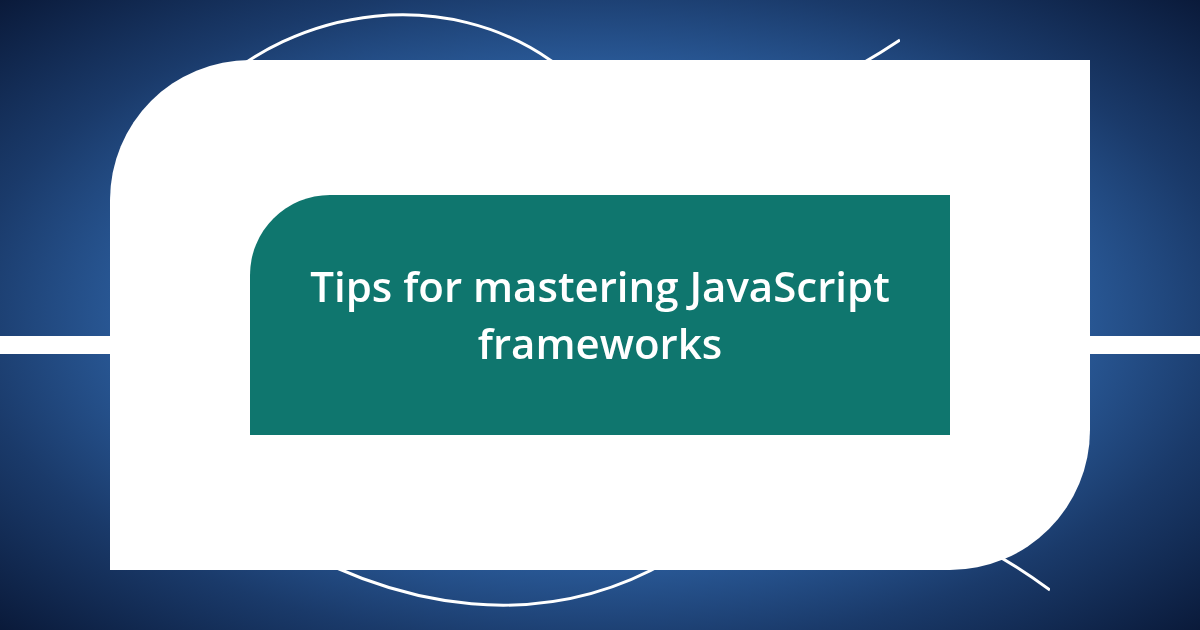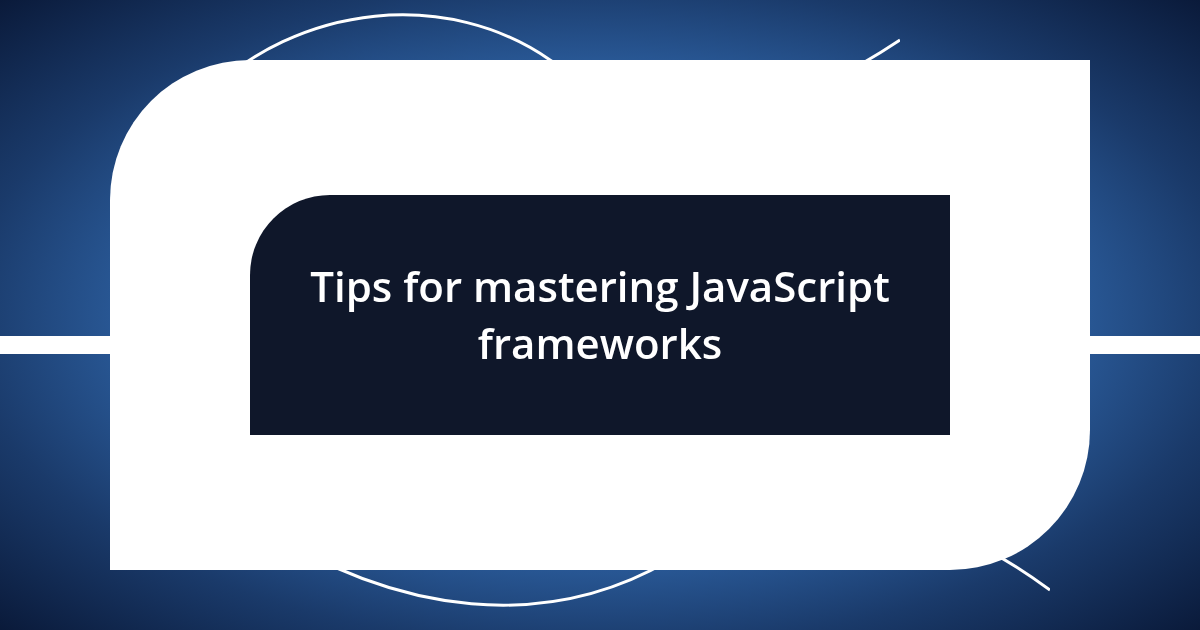--- a/index.html
+++ b/index.html
@@ -32,21 +32,21 @@
       background: #ffffff;
       border-top-left-radius: 140px;
       border-bottom-right-radius: 140px;
     }
     .inner-panel {
       position: absolute;
       left: 250px;
       top: 195px;
       width: 700px;
       height: 240px;
-      background: #0f172a;
+      background: #0f766e;
       border-top-left-radius: 80px;
       display: flex;
       align-items: center;
       justify-content: center;
       padding: 0 40px;
     }
     .title {
       color: #ffffff;
       font-size: 42px;
       font-weight: 600;

